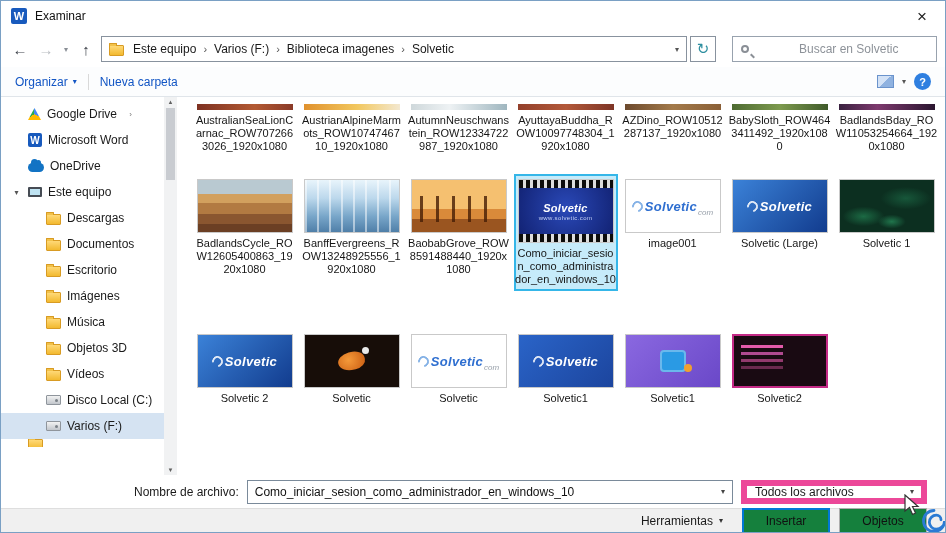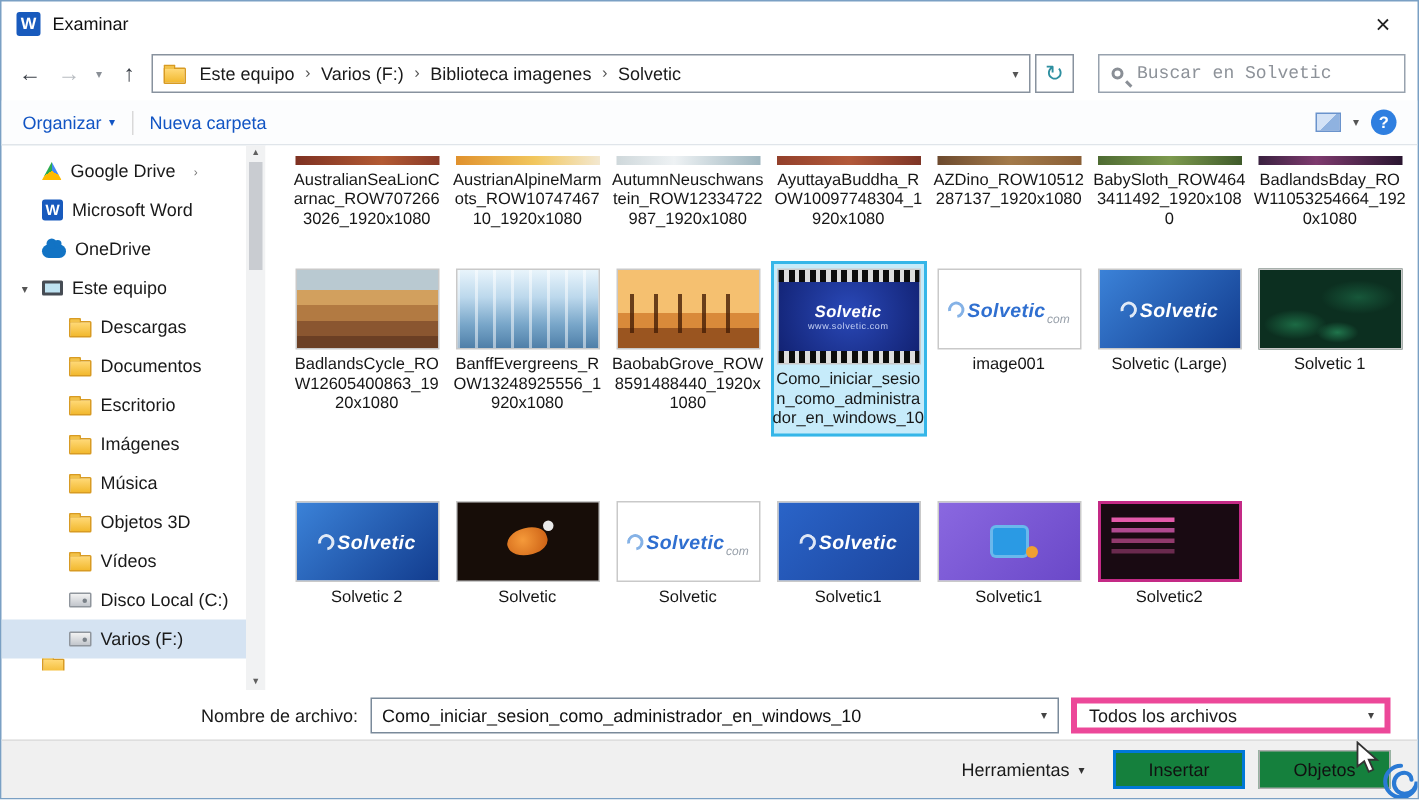--- a/index.html
+++ b/index.html
@@ -26,21 +26,21 @@
   .bc-seg{padding:0 3px;white-space:nowrap;}
   .bc-sep{color:#555;padding:0 4px;font-size:11px;}
   .addr-caret{margin-left:auto;font-size:8px;color:#555;}
   .refresh-btn{width:26px;height:26px;border:1px solid #88929e;margin-left:-1px;display:flex;align-items:center;
     justify-content:center;color:#2e8fa0;font-size:15px;background:#fff;}
   .searchbox{width:205px;height:26px;border:1px solid #98a2ae;display:flex;align-items:center;
     padding:0 8px;gap:7px;margin-left:12px;background:#fff;}
   .ico-search{width:8px;height:8px;border:2px solid #8a8f96;border-radius:50%;position:relative;flex-shrink:0;}
   .ico-search::after{content:"";position:absolute;width:5px;height:2px;background:#8a8f96;
     transform:rotate(45deg);left:7px;top:8px;}
-  .searchbox input{border:none;outline:none;flex:1;font-size:12px;color:#15803d;font-family:Liberation Mono, monospace;min-width:0;background:transparent;}
+  .searchbox input{border:none;outline:none;flex:1;font-size:12px;color:#15803d;font-family:Liberation Sans, sans-serif;min-width:0;background:transparent;margin-left:41px;}
   .searchbox input::placeholder{color:#8d9299;}
 
   
   .toolbar{height:30px;display:flex;align-items:center;padding:0 14px;font-size:12px;color:#1255c4;
     border-bottom:1px solid #e0e5ea;background:#fcfdfe;flex-shrink:0;}
   .tb-link{display:flex;align-items:center;gap:5px;}
   .tb-caret{font-size:8px;color:#1255c4;}
   .tb-sep{width:1px;height:16px;background:#d9d9d9;margin:0 11px;}
   .tb-right{margin-left:auto;display:flex;align-items:center;gap:8px;}
   .ico-views{width:17px;height:13px;border:1px solid #6a93cc;background:linear-gradient(135deg,#d3e2f6 50%,#8fb2e0 50%);}
@@ -138,24 +138,24 @@
   .thumb-logo-blue .logo-text,.thumb-logo-blue2 .logo-text,.thumb-filmstrip .logo-text{color:#fff;}
   .thumb-filmstrip .logo-text{font-size:11px;}
   .logo-url{font-size:6px;color:#c6d2f5;z-index:2;letter-spacing:.4px;}
   .logo-com{font-size:8px;color:#98a0aa;margin-left:1px;margin-top:12px;font-style:italic;}
 
   
   .fname-row{height:33px;display:flex;align-items:center;padding:0 18px 0 133px;gap:8px;font-size:12px;flex-shrink:0;}
   .fname-combo{flex:1;height:24px;border:1px solid #7a8a9a;display:flex;align-items:center;background:#fff;min-width:0;}
   .fname-combo input{flex:1;border:none;outline:none;padding:0 7px;font-size:12px;font-family:inherit;min-width:0;color:#111;}
   .combo-caret{width:18px;text-align:center;font-size:8px;color:#444;flex-shrink:0;}
-  .ftype-combo{width:213px;height:24px;border:4px solid #ec4899;display:flex;align-items:center;
+  .ftype-combo{width:186px;height:24px;border:6px solid #ec4899;display:flex;align-items:center;
     padding-left:8px;font-size:12px;background:#fff;flex-shrink:0;justify-content:flex-end;}
   .ftype-combo .combo-caret{margin-left:auto;}
-  .btn-row{height:39px;background:#f0f0f0;border-top:1px solid #dedede;display:flex;align-items:center;
+  .btn-row{height:24px;background:#f0f0f0;border-top:1px solid #dedede;display:flex;align-items:center;
     justify-content:flex-end;padding:0 18px;gap:9px;font-size:12px;flex-shrink:0;}
   .tools{display:flex;align-items:center;gap:6px;margin-right:10px;color:#1a1a1a;}
   .btn{width:88px;height:26px;display:flex;align-items:center;justify-content:center;background:#15803d;
     border:1px solid #adadad;font-size:12px;color:#111;}
   .btn.primary{border:2px solid #0078d7;}
 
   .cursor{position:absolute;left:903px;top:493px;z-index:10;}
   .watermark{position:absolute;right:-3px;bottom:-3px;z-index:9;}
 </style>
 </head>

